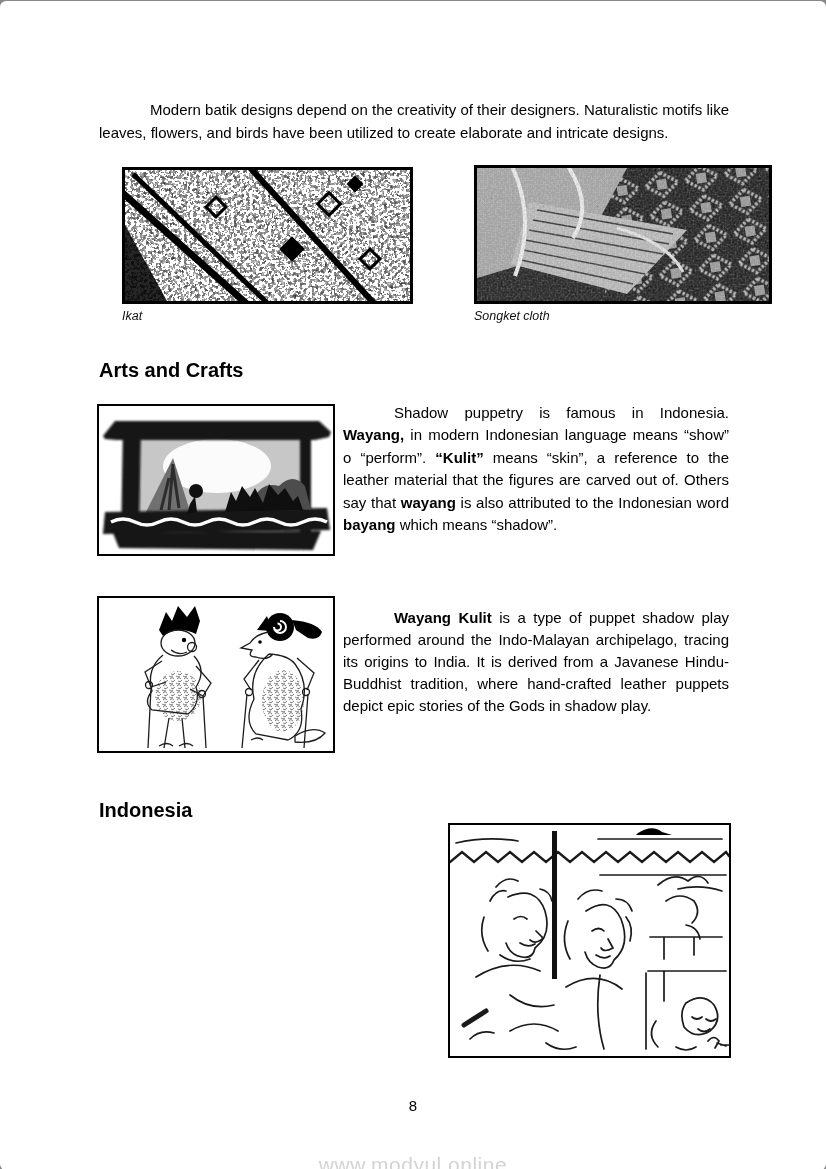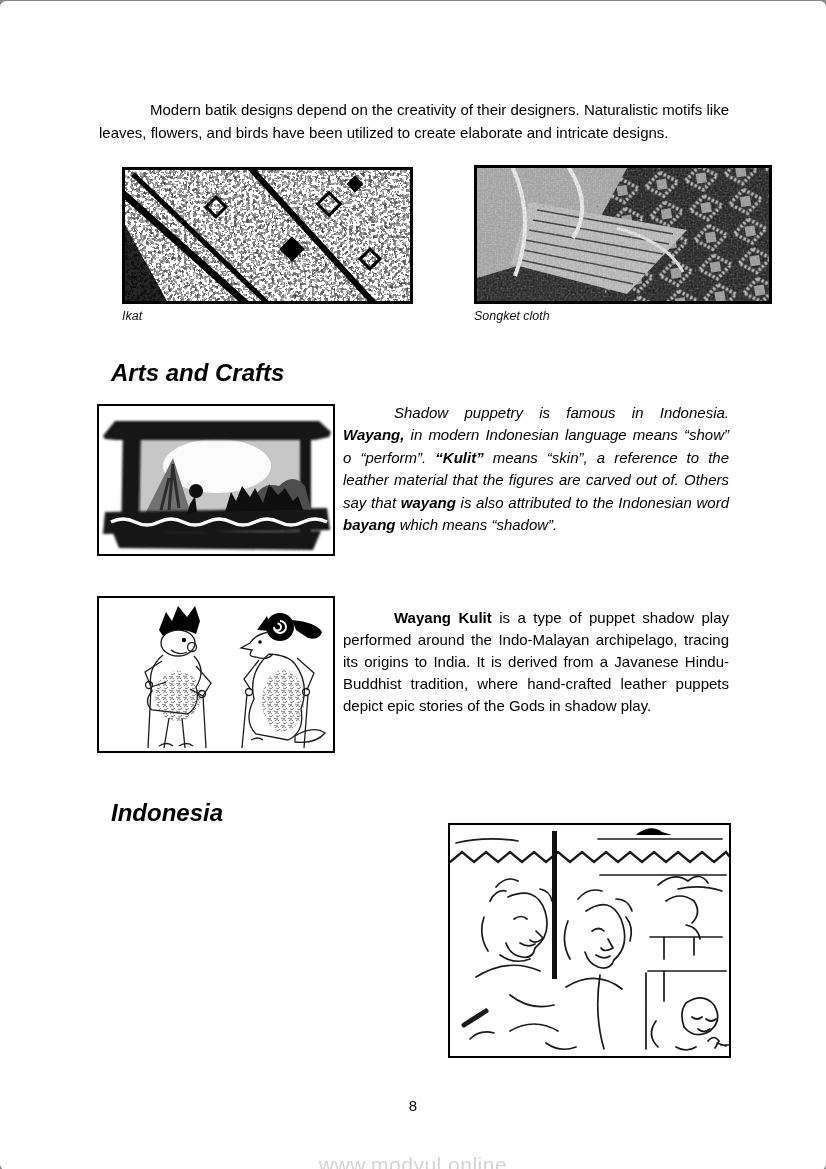--- a/index.html
+++ b/index.html
@@ -16,32 +16,32 @@
 
   .figure { position:absolute; }
   .img-frame { display:block; background:#fff; }
   .caption { margin-top:5px; text-align:left; font-size:12.5px; font-style:italic; color:#111; }
 
   .fig-ikat    { left:122px; top:166px; width:291px; }
   .fig-ikat    .img-frame { width:291px; height:137px; border:3px solid #000; }
   .fig-songket { left:430px; top:164px; width:298px;padding-left:44px; }
   .fig-songket .img-frame { width:298px; height:139px; border:3px solid #000; }
 
-  .section-heading { position:absolute; left:111px; font-size:24px; font-weight:bold;font-style:italic; }
+  .section-heading { position:absolute; left:99px; font-size:20px; font-weight:bold; }
   .h-arts { top:358px; }
   .h-sculpture { top:798px; }
 
   .fig-theater { left:97px; top:403px; }
   .fig-theater .img-frame { width:238px; height:152px; border:2px solid #000; }
   .fig-wayang  { left:97px; top:595px; }
   .fig-wayang  .img-frame { width:238px; height:157px; border:2px solid #000; }
   .fig-sculpt  { left:448px; top:822px; }
   .fig-sculpt  .img-frame { width:283px; height:235px; border:2px solid #000; }
 
-  .col-shadow { position:absolute; left:343px; top:401px; width:386px; line-height:22.4px;font-style:italic; }
+  .col-shadow { position:absolute; left:343px; top:401px; width:386px; line-height:22.4px; }
   .col-wayang { position:absolute; left:343px; top:606px; width:386px; line-height:22px; }
   .col-sculpt { position:absolute; left:99px;  top:868px; width:339px; }
 
   .page-number { position:absolute; left:0; top:1096px; width:100%; text-align:center; font-size:15px; }
   .watermark   { position:absolute; left:0; top:1152px; width:100%; text-align:center;
                  font-size:21px; color:#d3d3d3; letter-spacing:0.5px; }
   svg { display:block; }
 </style>
 </head>
 <body>

